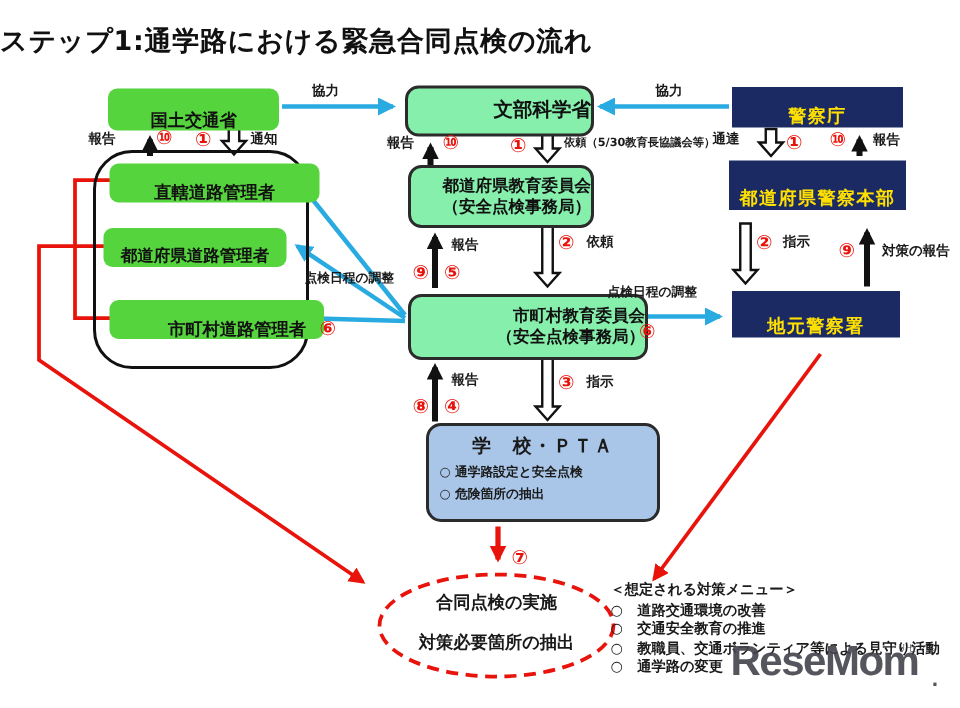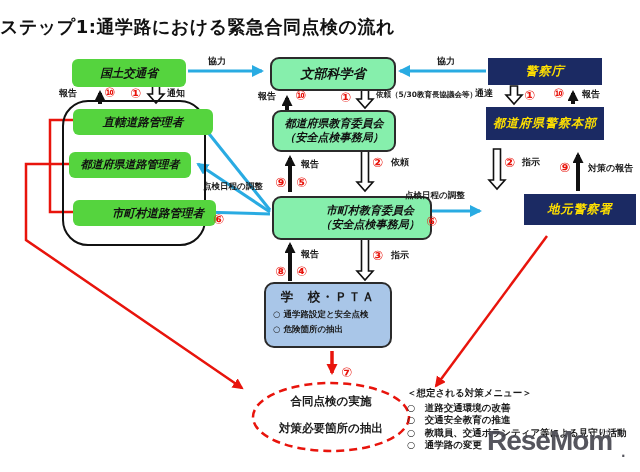--- a/index.html
+++ b/index.html
@@ -6,35 +6,35 @@
   #canvas{
     position:relative;width:640px;height:472px;background:#ffffff;overflow:hidden;
     font-family:"DejaVu Sans","Liberation Sans",sans-serif;color:#1a1a1a;
   }
   #title{
     position:absolute;left:0;top:15px;width:640px;text-align:left;
     font-size:18px;font-weight:bold;letter-spacing:.5px;color:#111;
   }
   svg.layer{position:absolute;left:0;top:0;z-index:1;}
   .box{
-    position:absolute;display:flex;align-items:center;justify-content:center;
-    font-weight:bold;z-index:2;text-align:center;line-height:1.25;white-space:nowrap;font-style:italic;
+    position:absolute;display:flex;align-items:flex-end;justify-content:center;
+    font-weight:bold;z-index:2;text-align:center;line-height:1.25;white-space:nowrap;
   }
   .green{background:#55d43e;border-radius:6px;color:#111;font-size:11.5px;}
   .blue{background:#86efac;border:2px solid #2b2b2b;border-radius:9px;color:#111;font-size:11.5px;flex-direction:column;}
   .navy{background:#1b2a63;color:#ffe000;font-size:12px;letter-spacing:1px;}
   #roadmgr-outline{
     position:absolute;left:62px;top:100px;width:140px;height:142px;
     border:2.5px solid #111;border-radius:26px;z-index:1;background:transparent;
   }
   .lbl{position:absolute;font-size:9px;font-weight:600;color:#1a1a1a;white-space:nowrap;z-index:3;line-height:1;}
   .lbl-sm{font-size:7.5px;}
   .num{position:absolute;font-size:13px;font-weight:bold;color:#e8140c;white-space:nowrap;z-index:3;line-height:1;}
   #school-box{
-    position:absolute;left:264px;top:282px;width:128px;height:66px;
+    position:absolute;left:284px;top:282px;width:156px;height:66px;
     background:#a9c6e8;border:2px solid #2b2b2b;border-radius:10px;z-index:2;
     box-sizing:border-box;padding:5px 7px 0 7px;
   }
   #school-title{font-size:12.5px;font-weight:bold;text-align:center;letter-spacing:1px;}
   .school-item{font-size:8.5px;font-weight:600;margin-top:3px;white-space:nowrap;}
   .ellipse-text{position:absolute;width:220px;left:221px;text-align:center;font-size:11.5px;font-weight:bold;color:#1a1a1a;z-index:3;white-space:nowrap;}
   #menu{position:absolute;left:407px;top:387px;z-index:2;}
   #menu .hdr{font-size:9.5px;font-weight:600;margin-bottom:2px;white-space:nowrap;}
   #menu .itm{font-size:9.5px;font-weight:600;line-height:12.3px;white-space:nowrap;}
   #watermark{
@@ -127,21 +127,21 @@
     <div class="school-item">○ 通学路設定と安全点検</div>
     <div class="school-item">○ 危険箇所の抽出</div>
   </div>
 
   <div class="box navy" style="left:488px;top:58px;width:114px;height:27px;">
       <span>警察庁</span>
     </div>
   <div class="box navy" style="left:486px;top:107px;width:118px;height:33px;">
       <span>都道府県警察本部</span>
     </div>
-  <div class="box navy" style="left:488px;top:194px;width:112px;height:31px;margin-left:36px;">
+  <div class="box navy" style="left:488px;top:194px;width:112px;height:31px;">
       <span>地元警察署</span>
     </div>
 
   <div class="lbl" style="left:208px;top:57px;">協力</div>
   <div class="lbl" style="left:437px;top:57px;">協力</div>
 
   <div class="lbl" style="left:59px;top:89px;">報告</div>
   <div class="num" style="left:104px;top:86px;">⑩</div>
   <div class="num" style="left:130px;top:87px;">①</div>
   <div class="lbl" style="left:167px;top:89px;">通知</div>

